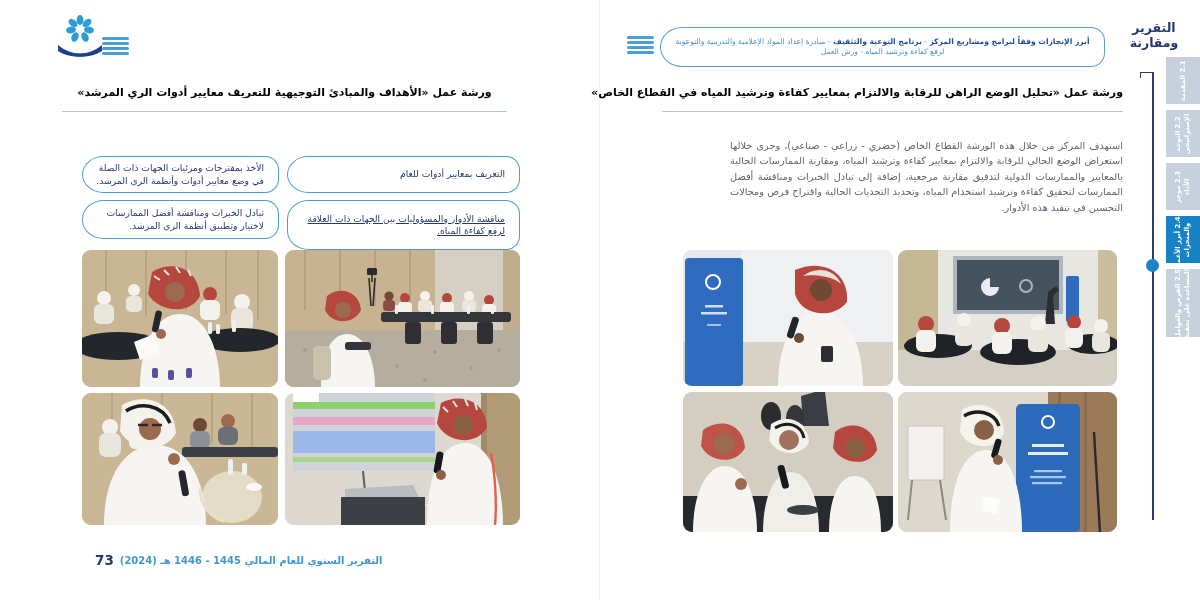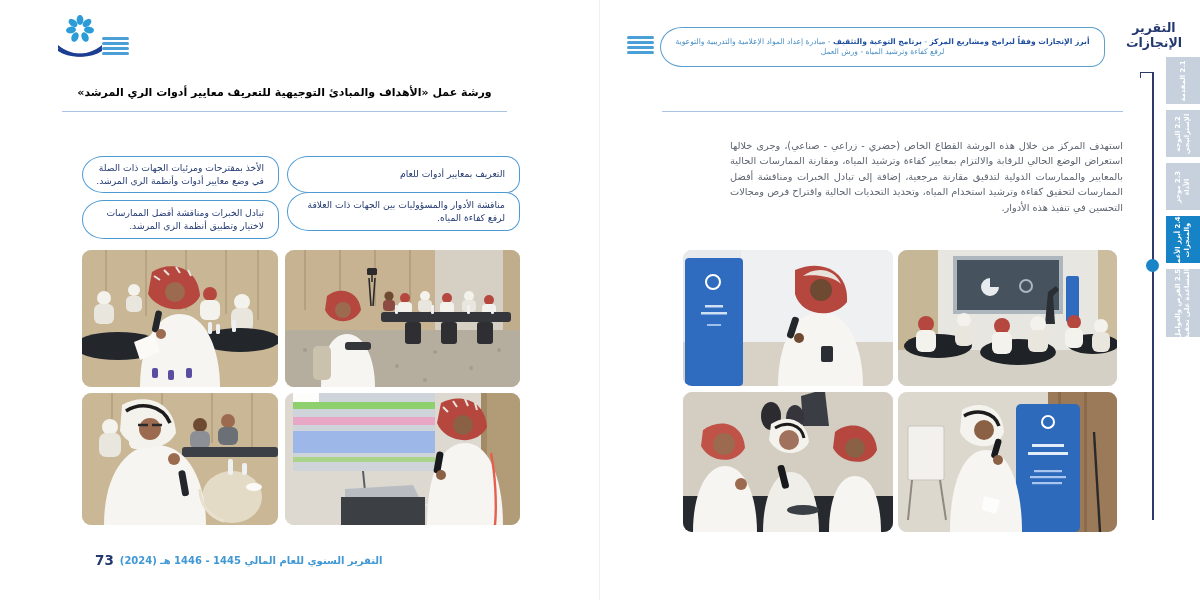--- a/index.html
+++ b/index.html
@@ -77,23 +77,24 @@
     <span></span>
       <span></span>
     <span></span>
       <span></span>
   </div>
   <div class="abs pill" dir="rtl" style="left:660px;top:27px;width:445px;height:40px;">
     <span><b>أبرز الإنجازات وفقاً لبرامج ومشاريع المركز</b><span> - </span><b>برنامج التوعية والتثقيف</b><span> - مبادرة إعداد المواد الإعلامية والتدريبية والتوعوية لرفع كفاءة وترشيد المياه - ورش العمل</span></span>
   </div>
   <div class="abs report-label" dir="rtl" style="left:1117px;top:20px;width:74px;">
     <div>التقرير</div>
-    <div>الإنجازات</div>
-  </div>
-
+    <div>ومقارنة</div>
+  </div>
+
+  <div class="abs page-title" dir="rtl" style="left:662px;top:86px;width:461px;">ورشة عمل «تحليل الوضع الراهن للرقابة والالتزام بمعايير كفاءة وترشيد المياه في القطاع الخاص»</div>
   <div class="abs rule" style="left:662px;top:111px;width:461px;"></div>
   <div class="abs para" dir="rtl" style="left:730px;top:138px;width:393px;">استهدف المركز من خلال هذه الورشة القطاع الخاص (حضري - زراعي - صناعي)، وجرى خلالها استعراض الوضع الحالي للرقابة والالتزام بمعايير كفاءة وترشيد المياه، ومقارنة الممارسات الحالية بالمعايير والممارسات الدولية لتدقيق مقارنة مرجعية، إضافة إلى تبادل الخبرات ومناقشة أفضل الممارسات لتحقيق كفاءة وترشيد استخدام المياه، وتحديد التحديات الحالية واقتراح فرص ومجالات التحسين في تنفيذ هذه الأدوار.</div>
 
   <div class="ph" style="left:683px;top:250px;width:210px;height:136px;">
     <svg viewBox="0 0 210 136" preserveAspectRatio="none">
       <rect width="210" height="136" fill="#e7e9ec"></rect>
       <rect x="58" y="0" width="152" height="92" fill="#eef0f2"></rect>
       <rect x="0" y="92" width="210" height="44" fill="#d8d2c6"></rect>
       <rect x="2" y="8" width="58" height="128" rx="4" fill="#2f6cc0"></rect>
       <circle cx="30" cy="32" r="7" fill="none" stroke="#fff" stroke-width="2"></circle>
@@ -193,21 +194,21 @@
 
   <div class="abs page-title" dir="rtl" style="left:62px;top:86px;width:445px;">ورشة عمل «الأهداف والمبادئ التوجيهية للتعريف معايير أدوات الري المرشد»</div>
   <div class="abs rule" style="left:62px;top:111px;width:445px;"></div>
 
   <div class="abs bubble" dir="rtl" style="left:287px;top:156px;width:233px;height:37px;">
     <span>التعريف بمعايير أدوات للعام</span>
     </div>
   <div class="abs bubble" dir="rtl" style="left:82px;top:156px;width:197px;height:37px;">
     <span>الأخذ بمقترحات ومرئيات الجهات ذات الصلة في وضع معايير أدوات وأنظمة الري المرشد.</span>
     </div>
-  <div class="abs bubble" dir="rtl" style="left:287px;top:192px;width:233px;height:39px;">
+  <div class="abs bubble" dir="rtl" style="left:287px;top:200px;width:233px;height:50px;text-decoration:underline;">
     <span>مناقشة الأدوار والمسؤوليات بين الجهات ذات العلاقة لرفع كفاءة المياه.</span>
     </div>
   <div class="abs bubble" dir="rtl" style="left:82px;top:200px;width:197px;height:39px;">
     <span>تبادل الخبرات ومناقشة أفضل الممارسات لاختيار وتطبيق أنظمة الري المرشد.</span>
     </div>
 
   <div class="ph" style="left:82px;top:250px;width:196px;height:137px;">
     <svg viewBox="0 0 196 137" preserveAspectRatio="none">
       <rect width="196" height="137" fill="#c8b695"></rect>
       <g stroke="#b7a482" stroke-width="2">

